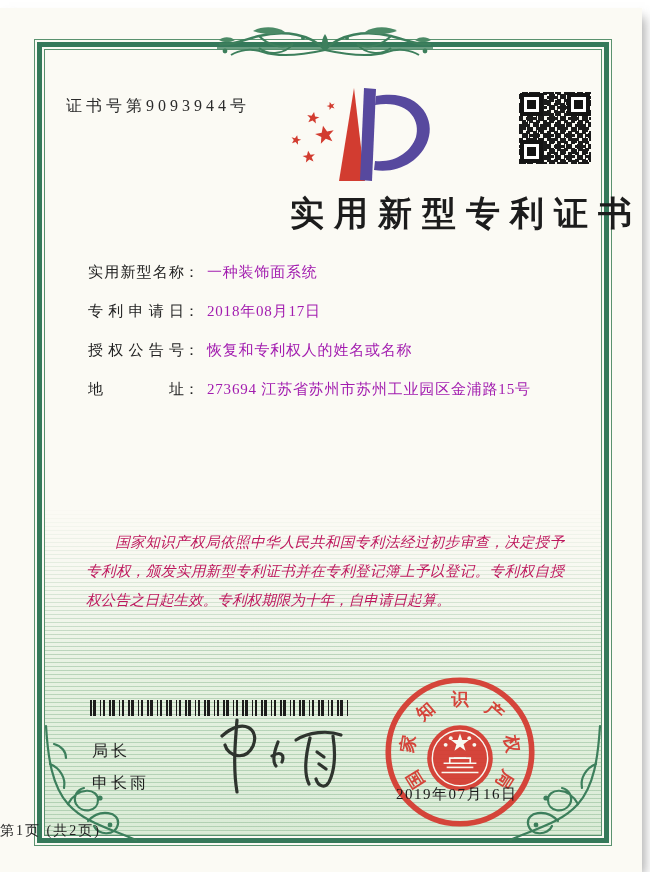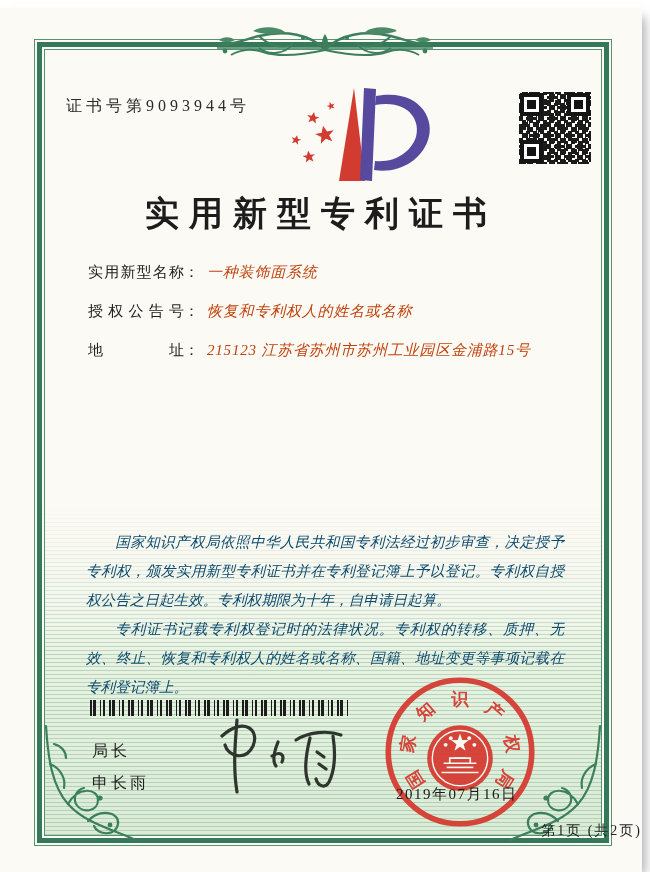--- a/index.html
+++ b/index.html
@@ -21,42 +21,42 @@
   
   .certno{position:absolute;left:66px;top:88px;font-size:16px;letter-spacing:4px;color:#2b2b2b;}
   .logo{position:absolute;left:268px;top:76px;width:170px;height:100px;}
   .qr{position:absolute;left:519px;top:84px;width:72px;height:72px;background-color:#fff;
       background:
         repeating-conic-gradient(#1b1b1b 0% 25%, rgba(255,255,255,0) 0% 50%) 0px 0px / 7px 7px,
         repeating-conic-gradient(#1b1b1b 0% 25%, rgba(255,255,255,0) 0% 50%) 3px 2px / 11px 11px;}
   .qr .finder{position:absolute;width:15px;height:15px;border:4px solid #141414;background:#fff;}
   .qr .finder::before{content:"";position:absolute;left:3px;top:3px;width:9px;height:9px;background:#141414;}
   .qr .tl{left:1px;top:1px}.qr .tr{right:1px;top:1px}.qr .bl{left:1px;bottom:1px}
-  .title{position:absolute;left:0;right:0;top:183px;text-align:center;font-size:34px;
+  .title{position:absolute;left:0;right:0;top:183px;text-align:right;font-size:34px;
          font-weight:700;letter-spacing:10px;color:#1c1c1c;}
   
   .fields{position:absolute;left:88px;top:254px;right:52px;font-size:15px;}
   .frow{height:39px;line-height:21px;white-space:nowrap;}
   .flabel{display:inline-block;width:96px;text-align:justify;text-align-last:justify;color:#222;}
   .fcolon{display:inline-block;margin-right:8px;color:#222;}
-  .fvalue{letter-spacing:.8px;color:#c2410c;font-style:italic;}
+  .fvalue{letter-spacing:.8px;color:#a21caf;}
   .grant .fvalue{margin-right:26px;}
   
   .bodytext{position:absolute;left:86px;right:78px;top:520px;font-size:14.6px;
-            line-height:29px;font-style:italic;color:#0c4a6e;text-align:justify;}
+            line-height:29px;font-style:italic;color:#be185d;text-align:justify;}
   .bodytext p{margin:0;text-indent:2em;}
   
   .barcode{position:absolute;left:90px;top:692px;width:258px;height:16px;
     background:repeating-linear-gradient(90deg,#1c1c1c 0 2px,rgba(0,0,0,0) 2px 3px,#1c1c1c 3px 6px,rgba(0,0,0,0) 6px 10px,#1c1c1c 10px 11px,rgba(0,0,0,0) 11px 13px,#1c1c1c 13px 15px,rgba(0,0,0,0) 15px 19px);}
   .officer{position:absolute;left:92px;top:733px;font-size:16px;letter-spacing:3px;color:#1f1f1f;}
   .officer div{margin-bottom:11px;}
   .sig{position:absolute;left:192px;top:696px;width:160px;height:95px;}
   .seal{position:absolute;left:378px;top:662px;width:164px;height:164px;}
   .sealdate{position:absolute;left:396px;top:777px;font-size:15px;letter-spacing:1.5px;color:#1b1b1b;}
-  .footer{position:absolute;left:0;right:0;top:814px;text-align:right;font-size:14px;
+  .footer{position:absolute;left:0;right:0;top:814px;text-align:left;font-size:14px;
           letter-spacing:2px;color:#222;}
   .orn-top{position:absolute;left:215px;top:16px;width:220px;height:48px;}
   .orn-bl{position:absolute;left:40px;bottom:28px;width:100px;height:120px;}
   .orn-br{position:absolute;right:36px;bottom:28px;width:100px;height:120px;transform:scaleX(-1);}
 </style>
 </head>
 <body>
 
 <div class="page">
 
@@ -131,30 +131,32 @@
     <div class="finder bl"></div>
   </div>
 
   <div class="title">实用新型专利证书</div>
 
   <div class="fields">
     <div class="frow">
       <span class="flabel">实用新型名称</span><span class="fcolon">：</span><span class="fvalue">一种装饰面系统</span>
     </div>
     <div class="frow">
+      <span class="flabel">专利申请日</span><span class="fcolon">：</span><span class="fvalue">2018年08月17日</span>
+    </div>
+    <div class="frow">
       <span class="flabel">授权公告号</span><span class="fcolon">：</span><span class="fvalue">恢复和专利权人的姓名或名称</span>
     </div>
     <div class="frow">
-      <span class="flabel">地址</span><span class="fcolon">：</span><span class="fvalue">215123 江苏省苏州市苏州工业园区金浦路15号</span>
+      <span class="flabel">地址</span><span class="fcolon">：</span><span class="fvalue">273694 江苏省苏州市苏州工业园区金浦路15号</span>
     </div>
   </div>
 
   <div class="bodytext">
     <p>国家知识产权局依照中华人民共和国专利法经过初步审查，决定授予专利权，颁发实用新型专利证书并在专利登记簿上予以登记。专利权自授权公告之日起生效。专利权期限为十年，自申请日起算。</p>
-    <p>专利证书记载专利权登记时的法律状况。专利权的转移、质押、无效、终止、恢复和专利权人的姓名或名称、国籍、地址变更等事项记载在专利登记簿上。</p>
   </div>
 
   <div class="barcode"></div>
 
   <div class="officer">
     <div>局长</div>
     <div>申长雨</div>
   </div>
 
   <svg class="sig" viewBox="0 0 160 95">

